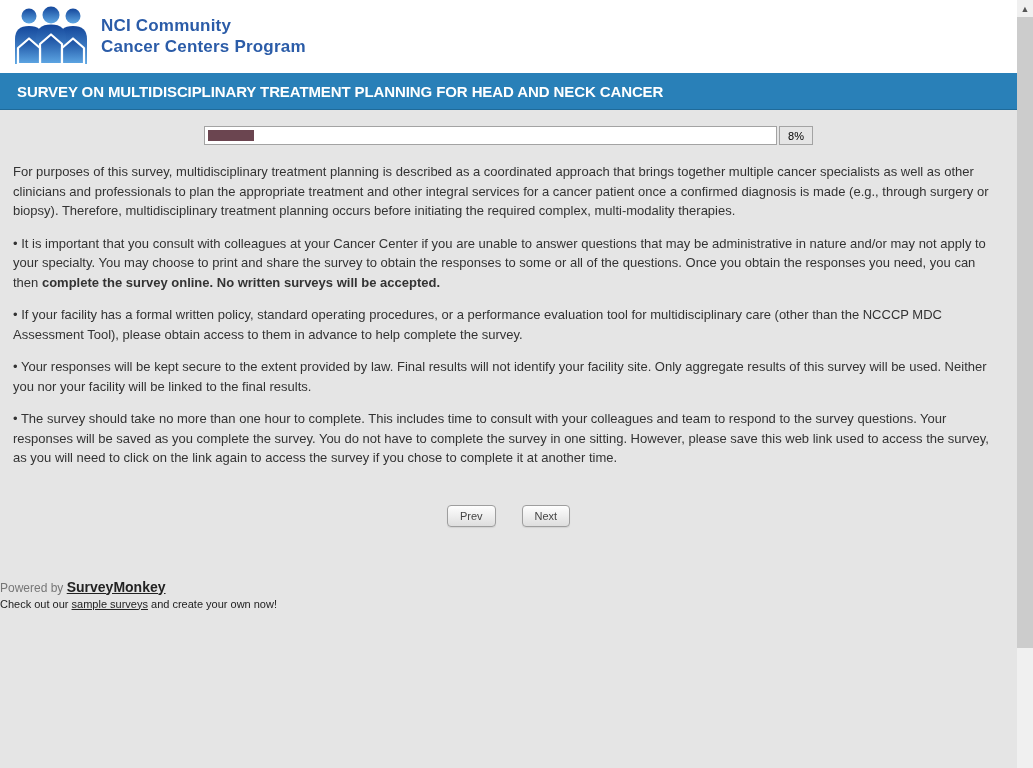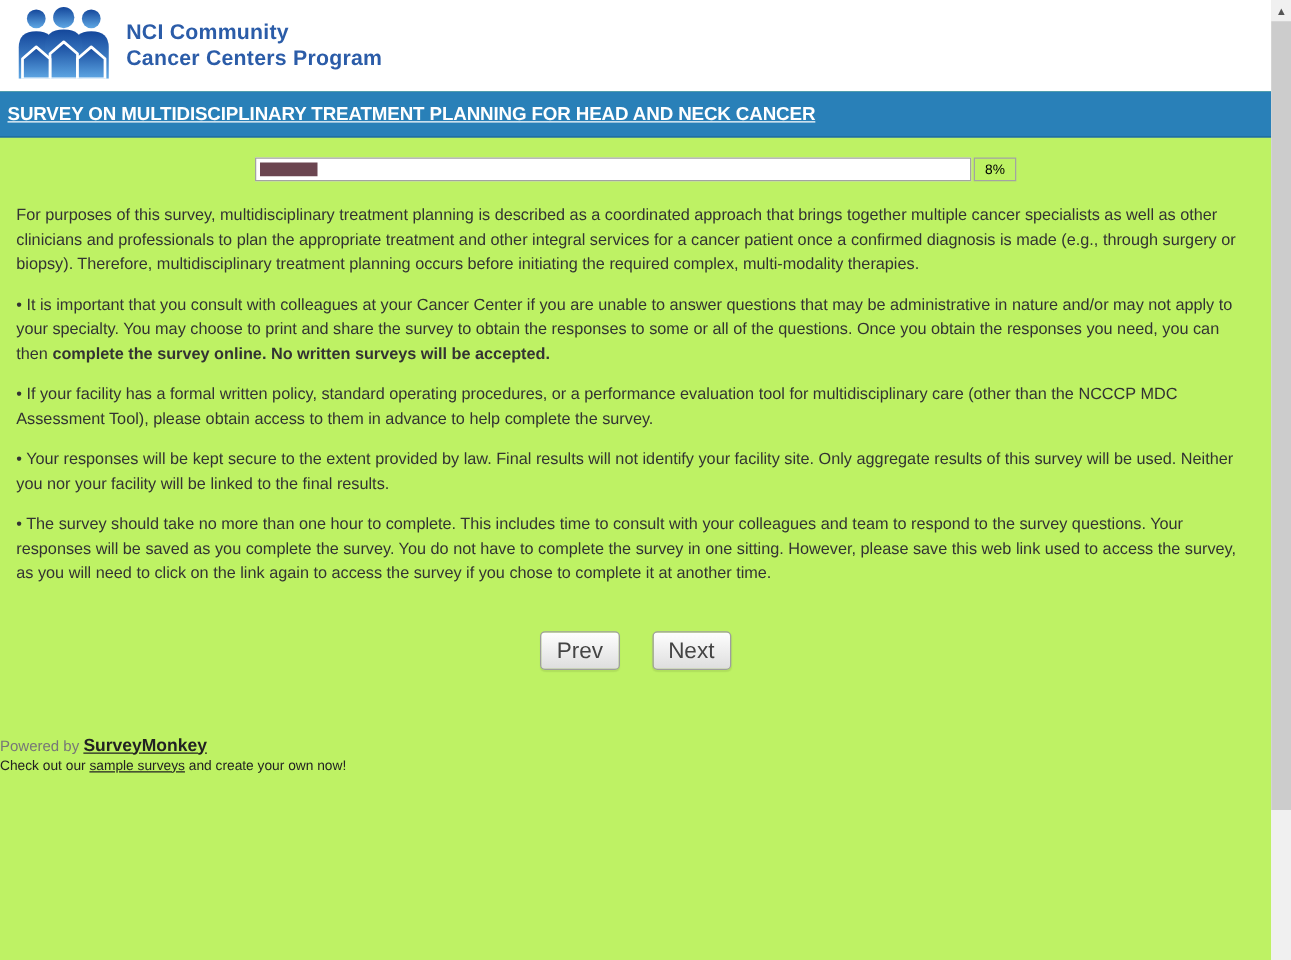--- a/index.html
+++ b/index.html
@@ -3,33 +3,32 @@
 <meta charset="utf-8">
 <style>
   * { margin: 0; padding: 0; box-sizing: border-box; }
   html, body { width: 1033px; height: 768px; overflow: hidden; }
   body {
     font-family: "Liberation Sans", sans-serif;
     background: #ffffff;
     color: #333;
     display: flex;
   }
-  .page { width: 1017px; height: 768px; background: #bef264; position: relative; }
+  .page { width: 1017px; height: 768px; background: #e5e5e5; position: relative; }
 
   
   .site-header { height: 73px; background: #fff; display: flex; align-items: center; padding-left: 12px; }
   .logo-wrap { display: flex; align-items: center; gap: 11px; }
   .logo-text { color: #2b5ca8; font-weight: bold; font-size: 17px; line-height: 1.18; letter-spacing: 0.2px; }
 
   
   .title-banner {
     height: 37px; background: #2980b8; color: #fff;
-    display: flex; align-items: center; padding-left: 6px;
+    display: flex; align-items: center; padding-left: 17px;
     border-bottom: 1px solid #1f6a99;
-    text-decoration: underline;
   }
   .title-banner h1 { font-size: 15px; font-weight: bold; letter-spacing: -0.1px; }
 
   
   .section-header {
     height: 45px; background: #dbe4ea; display: flex; align-items: center; padding-left: 8px;
   }
   .section-header h2 { font-size: 16px; font-weight: normal; color: #0d0d0d; }
 
   
@@ -46,21 +45,21 @@
 
   
   .instructions { padding: 17px 13px 0 13px; }
   .para { font-size: 13px; line-height: 19.5px; color: #333; margin-bottom: 13px; }
   .para .bold-seg { font-weight: bold; }
 
   
   .nav-buttons { margin-top: 37px; display: flex; justify-content: center; gap: 26px; }
   .nav-btn {
     font-family: "Liberation Sans", sans-serif;
-    font-size: 18px; color: #444;
+    font-size: 11px; color: #444;
     padding: 4px 12px;
     border: 1px solid #9e9e9e; border-radius: 4px;
     background: linear-gradient(#fefefe, #dedede);
     box-shadow: 0 1px 1px rgba(0,0,0,0.08);
     cursor: pointer;
   }
 
   
   .footer { margin-top: 52px; text-align: left; }
   .powered-line { font-size: 12px; color: #777; }

